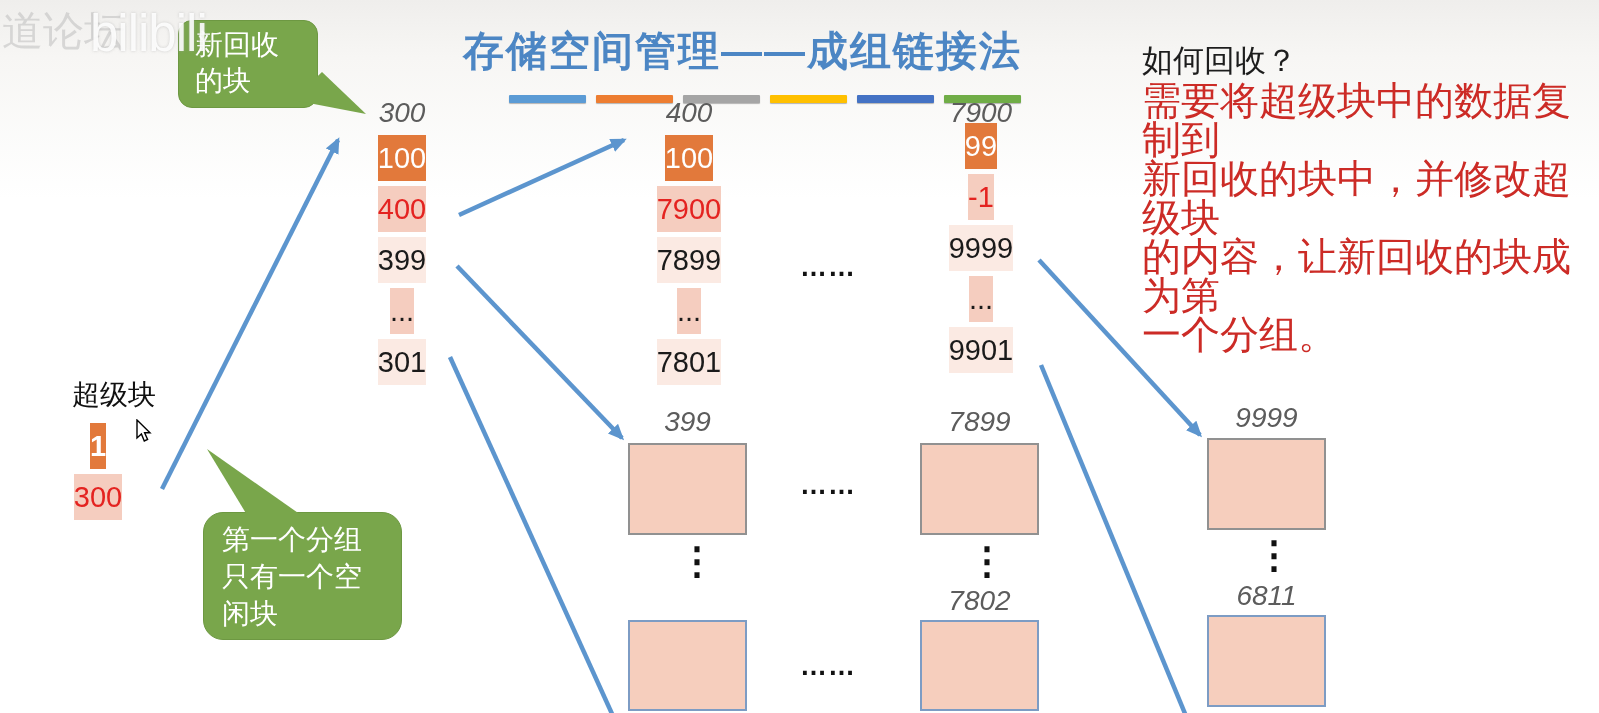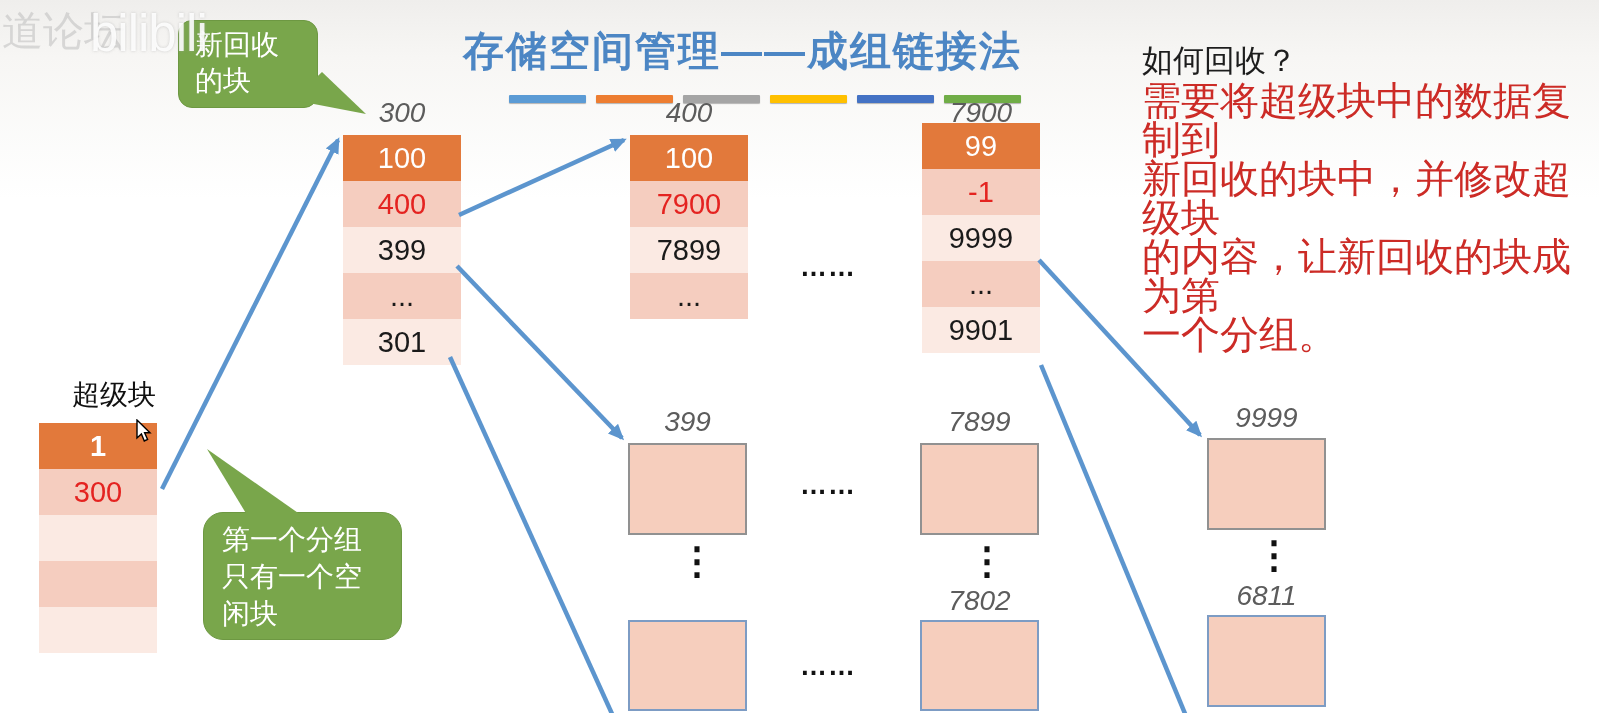--- a/index.html
+++ b/index.html
@@ -26,21 +26,21 @@
   .bar:nth-child(5){background:#4472C4;}
   .bar:nth-child(6){background:#70AD47;}
 
   
   .panel{left:1142px;top:14px;width:452px;font-family:"Liberation Serif",serif;margin-top:27px;}
   .panel .heading{font-size:31px;color:#1d1d1d;line-height:40px;}
   .panel .black{font-size:31px;color:#1d1d1d;line-height:39px;}
   .panel .red{font-size:39px;color:#cc2b26;line-height:39px;}
 
   
-  .col{width:118px;display:flex;flex-direction:column;}
+  .col{width:118px;display:flex;flex-direction:column;gap:5px;align-items:center;}
   .cell{
     height:46px;display:flex;align-items:center;justify-content:center;
     font-size:29px;color:#1a1a1a;background:#FBEAE3;
   }
   .cell.mid{background:#F5CDBF;}
   .cell.header{background:#E2793B;color:#ffffff;}
   .cell.redtxt{color:#E42320;}
   .cell.bold{font-weight:700;}
   .col-label{
     width:118px;text-align:center;font-style:italic;font-size:28px;color:#5c5c5c;
@@ -113,20 +113,21 @@
     <div class="cell mid">...</div>
     <div class="cell">301</div>
   </div>
 
   <div class="abs col-label" style="left:630px;top:97px;">400</div>
   <div class="abs col" style="left:630px;top:135px;">
     <div class="cell header">100</div>
     <div class="cell mid redtxt">7900</div>
     <div class="cell">7899</div>
     <div class="cell mid">...</div>
+    <div class="cell">7801</div>
   </div>
 
   <div class="abs col-label" style="left:922px;top:97px;">7900</div>
   <div class="abs col" style="left:922px;top:123px;">
     <div class="cell header">99</div>
     <div class="cell mid redtxt">-1</div>
     <div class="cell">9999</div>
     <div class="cell mid">...</div>
     <div class="cell">9901</div>
   </div>

